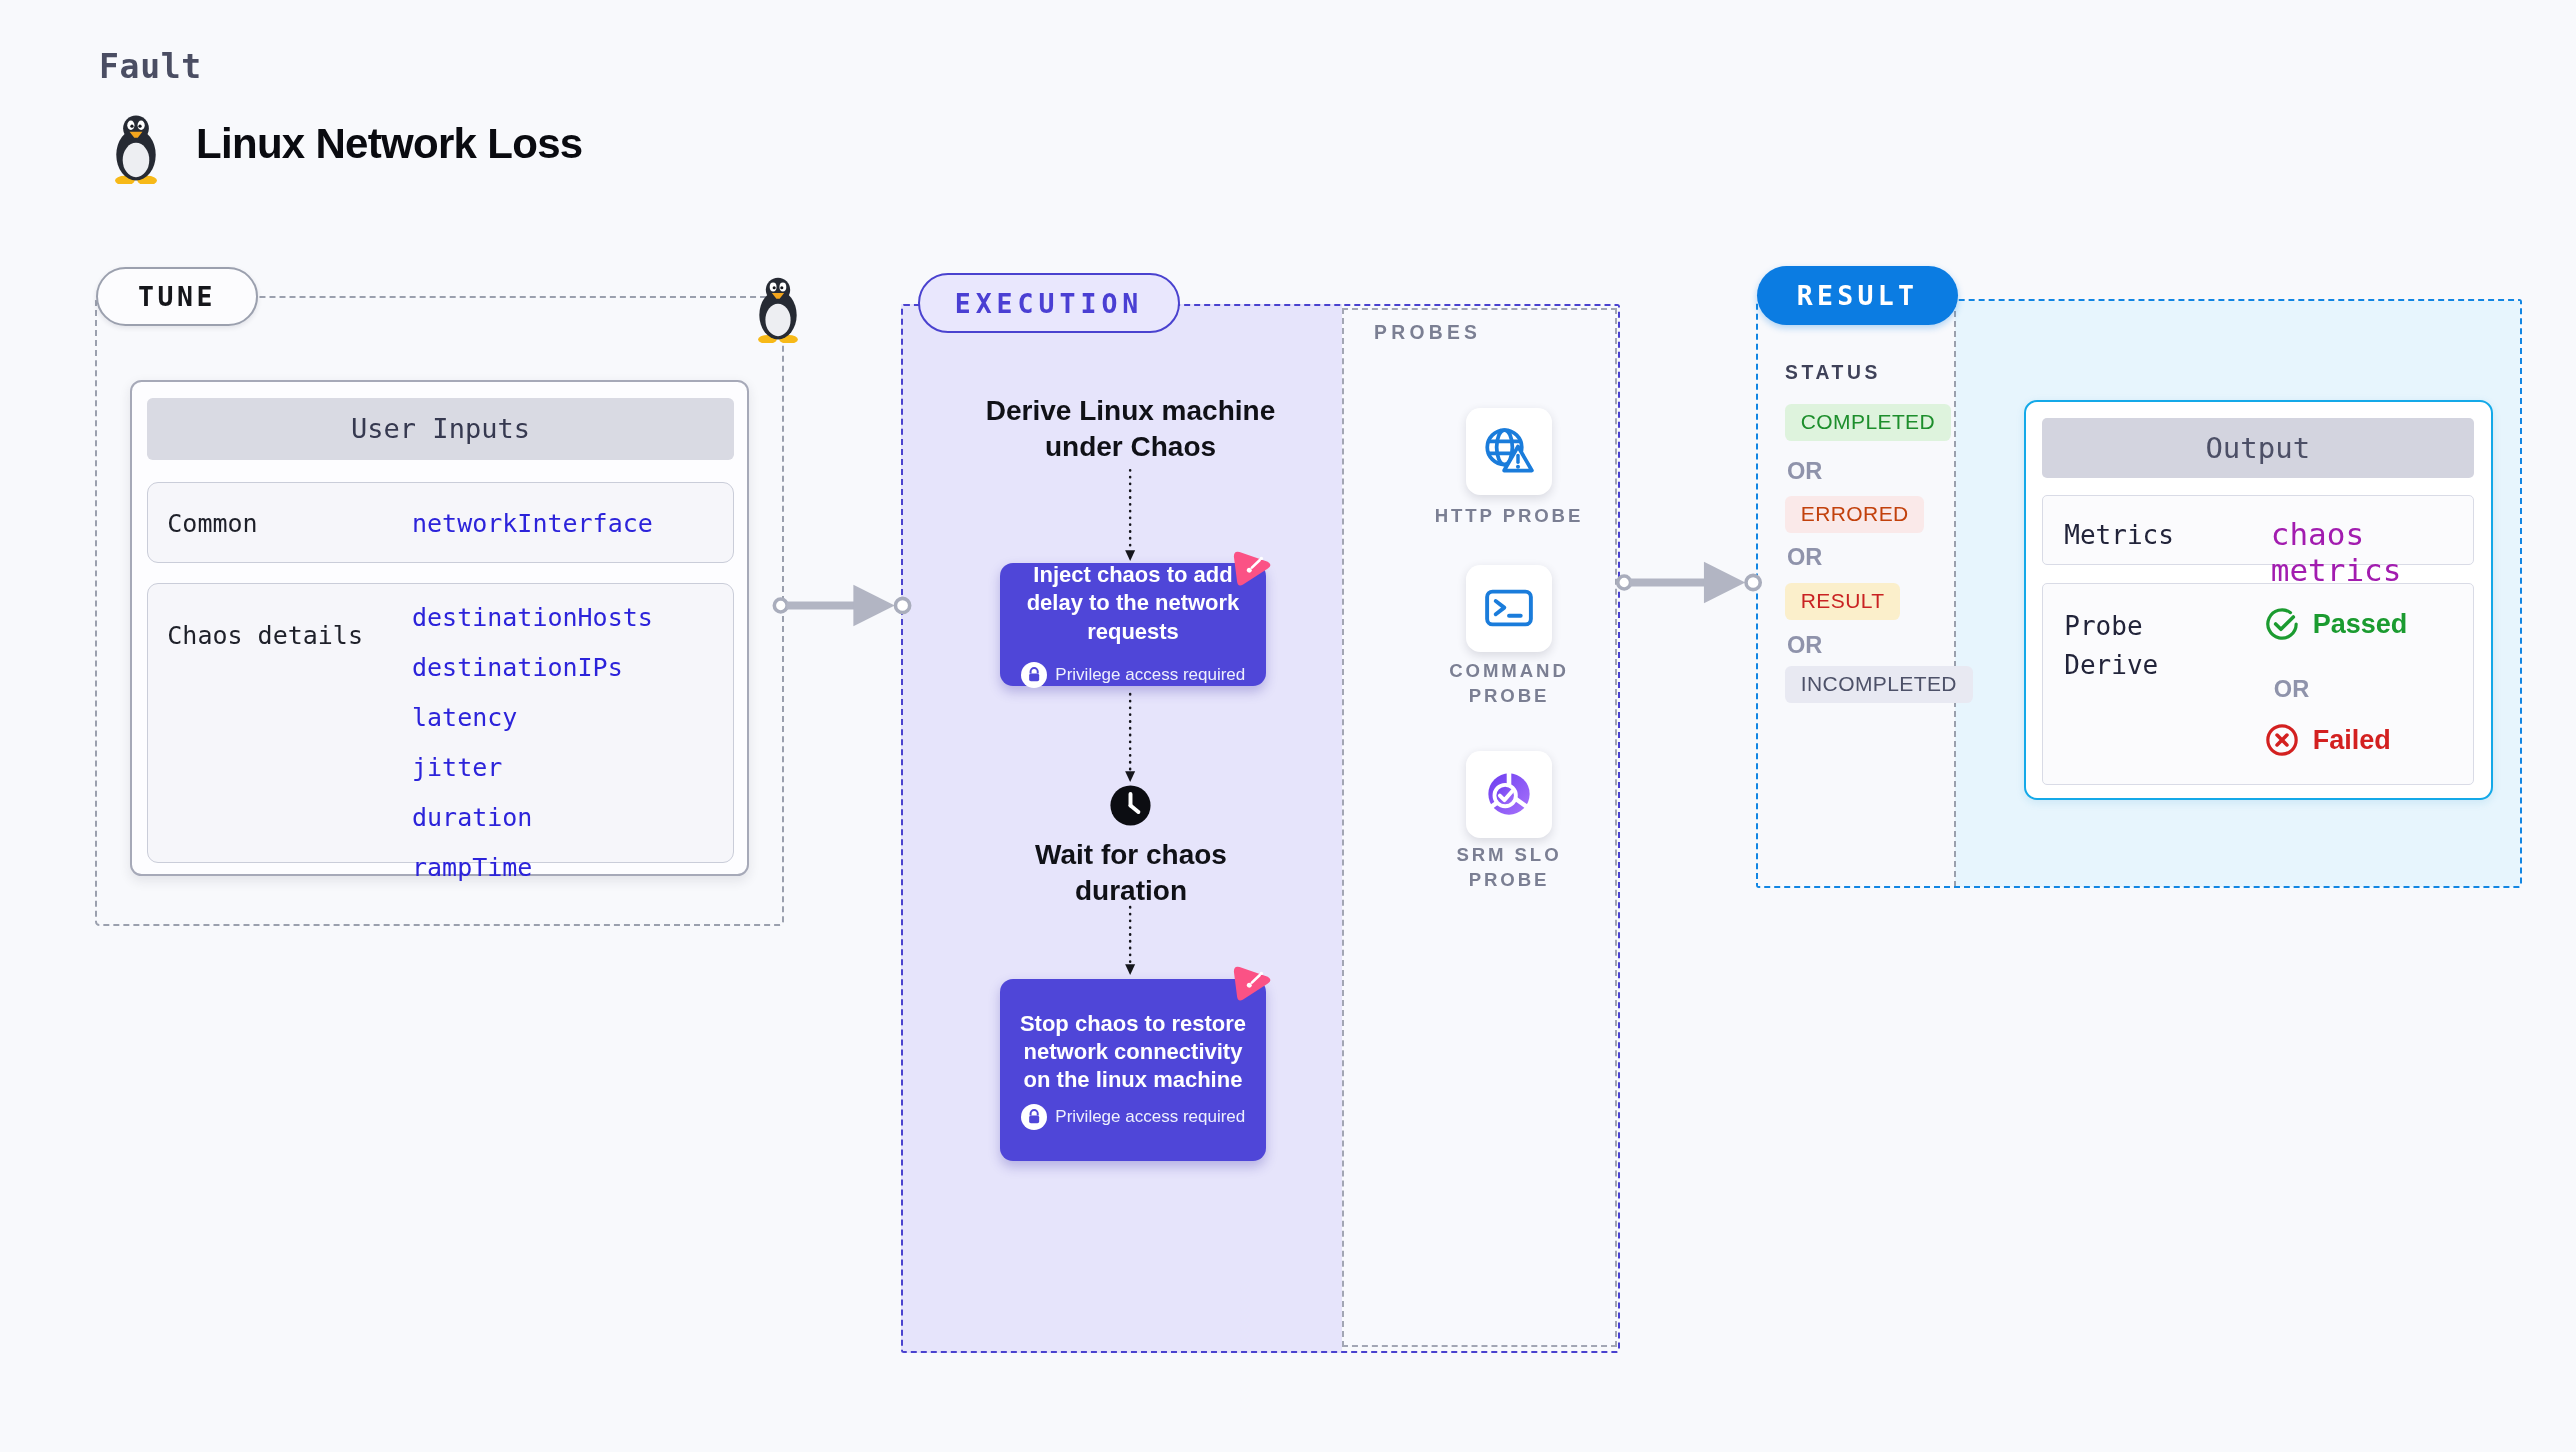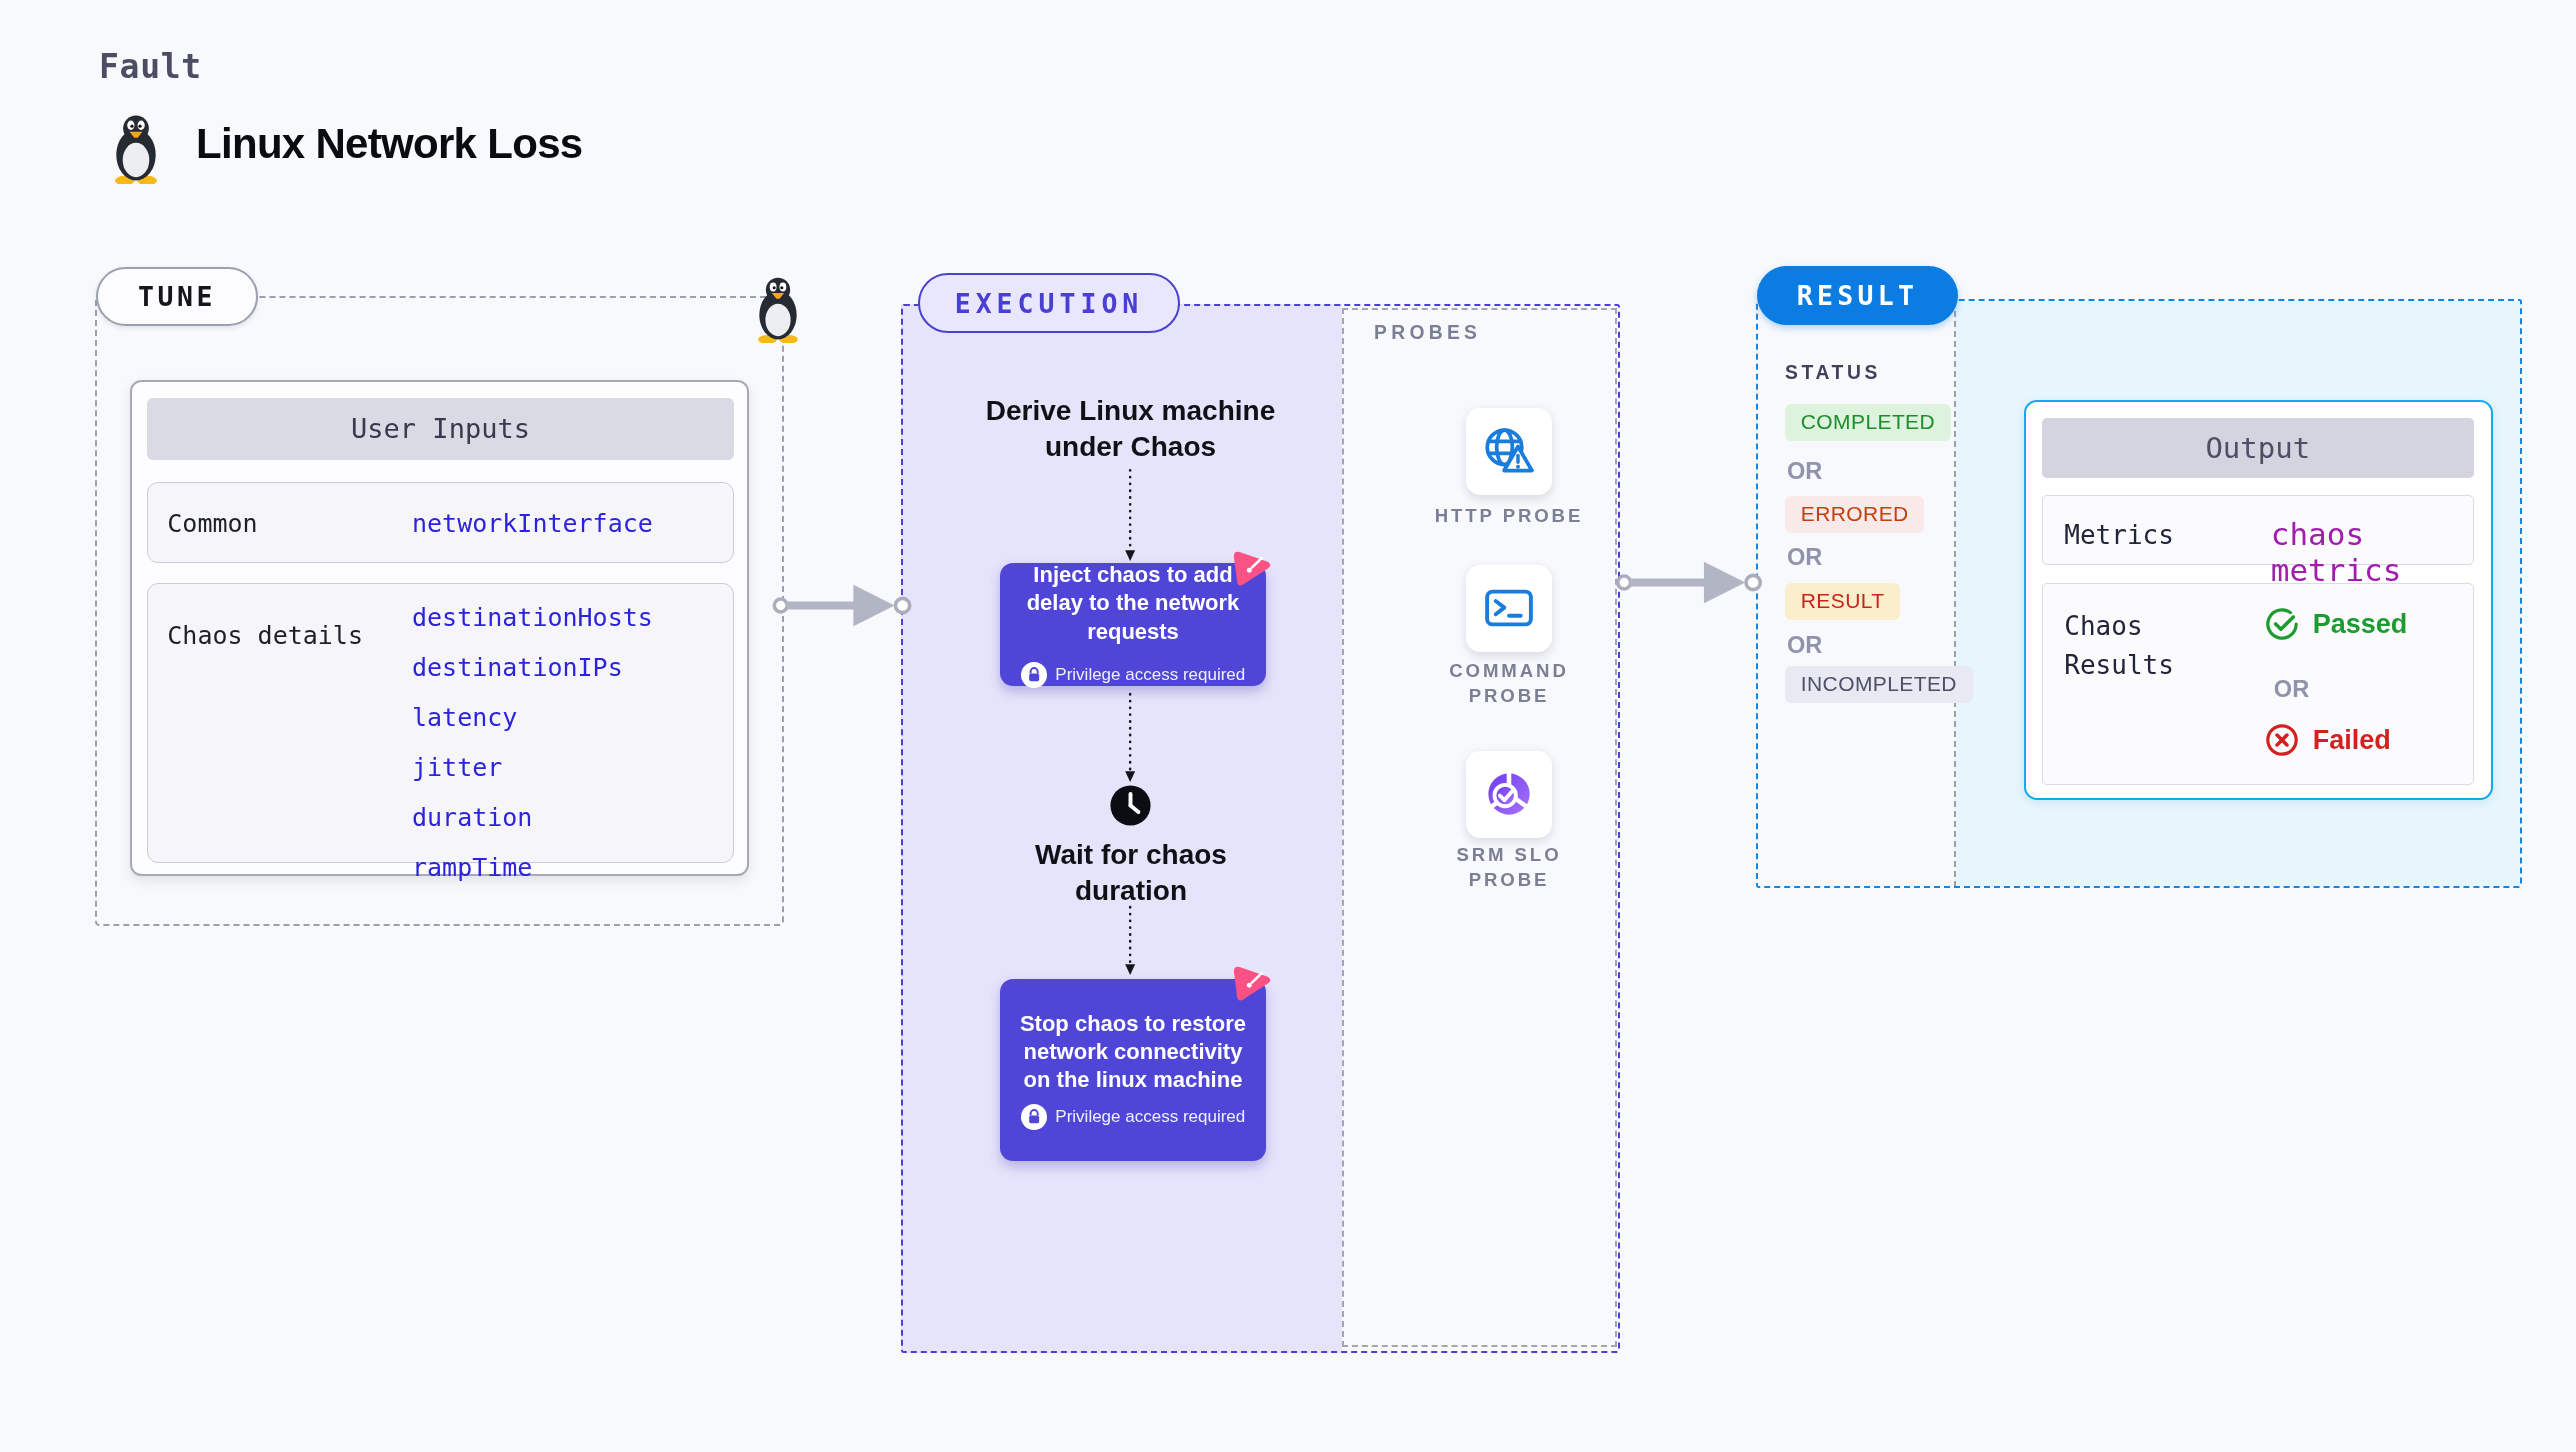--- a/index.html
+++ b/index.html
@@ -308,21 +308,21 @@
 
 <div class="abs output-card">
   <div class="output-header">Output</div>
 
   <div class="output-row metrics-row">
     <div class="out-label" style="top:20px;">Metrics</div>
     <div class="metrics-value">chaos metrics</div>
   </div>
 
   <div class="output-row probe-results-row">
-    <div class="out-label" style="top:23px; width:143px;">Chaos Results</div>
+    <div class="out-label" style="top:23px; width:143px;">Probe Derive</div>
     <div class="pr-item pr-passed">
       <span style="display:inline-flex;">
         <svg width="34" height="34" viewBox="0 0 48 48">
           <path d="M44 24 a20 20 0 1 1 -8 -16" fill="none" stroke="#1b9b30" stroke-width="4.5" stroke-linecap="round"></path>
           <path d="M15 24 l7.5 7.5 L40 14" fill="none" stroke="#1b9b30" stroke-width="5" stroke-linecap="round" stroke-linejoin="round"></path>
         </svg>
       </span>
       <span>Passed</span>
     </div>
     <div class="pr-or">OR</div>

